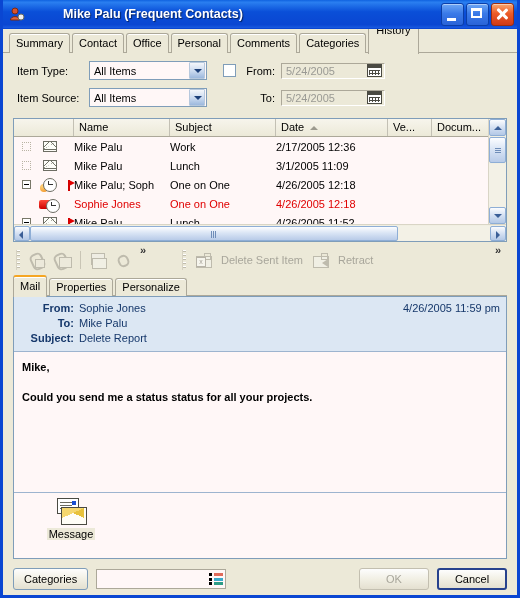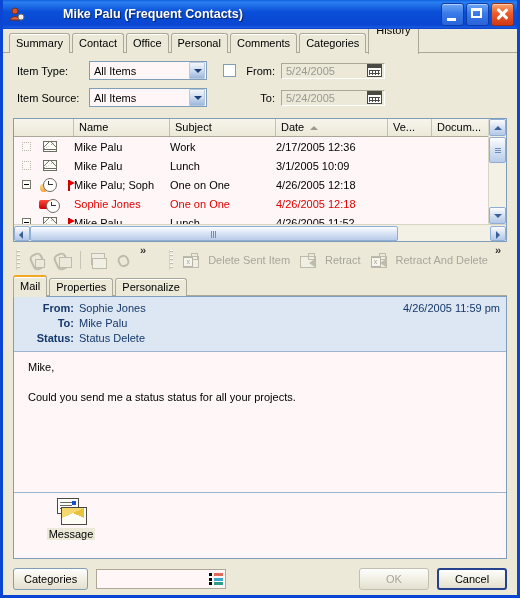--- a/index.html
+++ b/index.html
@@ -403,23 +403,24 @@
   }
   .msghdr {
     background:#dce7f3; border-bottom:1px solid #9db4cf;
     padding:4px 6px 5px 6px; flex:0 0 auto;
   }
   .hline { display:flex; align-items:baseline; font-size:11px; line-height:15px;}
   .hkey { width:54px; text-align:right; padding-right:5px; font-weight:bold; color:#16386b; flex:0 0 54px;}
   .hval { color:#16386b; flex:1; }
   .hdate { color:#16386b; font-size:11px; }
   .msgbody {
-    flex:1; background:#fff7f7; padding:8px 14px;
+    flex:1; background:#fff7f7; padding:8px 8px;
     font-size:11px; color:#000; line-height:15px; overflow:hidden;
     min-height:0;
+    font-weight:bold;
   }
   .attachpane {
     flex:0 0 60px; height:60px;
     border-top:1px solid #9db4cf;
     background:#fff7f7; padding:5px 0 0 22px;
   }
   .attach { width:70px; text-align:center; }
   .attach .aico { width:36px; height:28px; margin:0 auto; position:relative; }
   .aico .note {
     position:absolute; left:4px; top:0; width:20px; height:14px;
@@ -586,21 +587,21 @@
                   <span class="dotbox"></span>
                 </span>
               <span class="c-ico">
                   <span class="env">
                     <i></i>
                   </span>
                 </span>
               <span class="c-flag"></span>
               <span class="c-name">Mike Palu</span>
               <span class="c-subject">Lunch</span>
-              <span class="c-date">3/1/2005 10:09 </span>
+              <span class="c-date">3/1/2005 11:09 </span>
             </div>
 
             <div class="row">
               <span class="c-tree">
                   <span class="expander"></span>
                 </span>
               <span class="c-ico">
                 <span class="orangedot"></span>
                 <span class="clock"></span>
               </span>
@@ -701,29 +702,20 @@
           <span>Delete Sent Item</span>
         </span>
         <span class="tbtn">
           <span class="gico">
               <span class="envg"></span>
               <span class="corner"></span>
               <span class="arrw"></span>
             </span>
           <span>Retract</span>
         </span>
-        <span class="tbtn">
-          <span class="gico">
-              <span class="envg"></span>
-              <span class="corner"></span>
-              <span class="xmark">x</span>
-              <span class="arrw"></span>
-            </span>
-          <span>Retract And Delete</span>
-        </span>
         <span class="spacer"></span>
         <span class="chev">»</span>
       </div>
     </div>
 
     <div class="subtabs">
       <span class="stab active">Mail</span>
       <span class="stab">Properties</span>
       <span class="stab">Personalize</span>
     </div>
@@ -733,22 +725,22 @@
         <div class="hline">
           <span class="hkey">From:</span>
           <span class="hval">Sophie Jones</span>
           <span class="hdate">4/26/2005 11:59 pm</span>
         </div>
         <div class="hline">
           <span class="hkey">To:</span>
           <span class="hval">Mike Palu</span>
         </div>
         <div class="hline">
-          <span class="hkey">Status:</span>
-          <span class="hval">Status Delete</span>
+          <span class="hkey">Subject:</span>
+          <span class="hval">Delete Report</span>
         </div>
       </div>
 
       <div class="msgbody">
         <div>Mike,</div>
         <div style="height:15px"></div>
         <div>Could you send me a status status for all your projects.</div>
       </div>
 
       <div class="attachpane">

